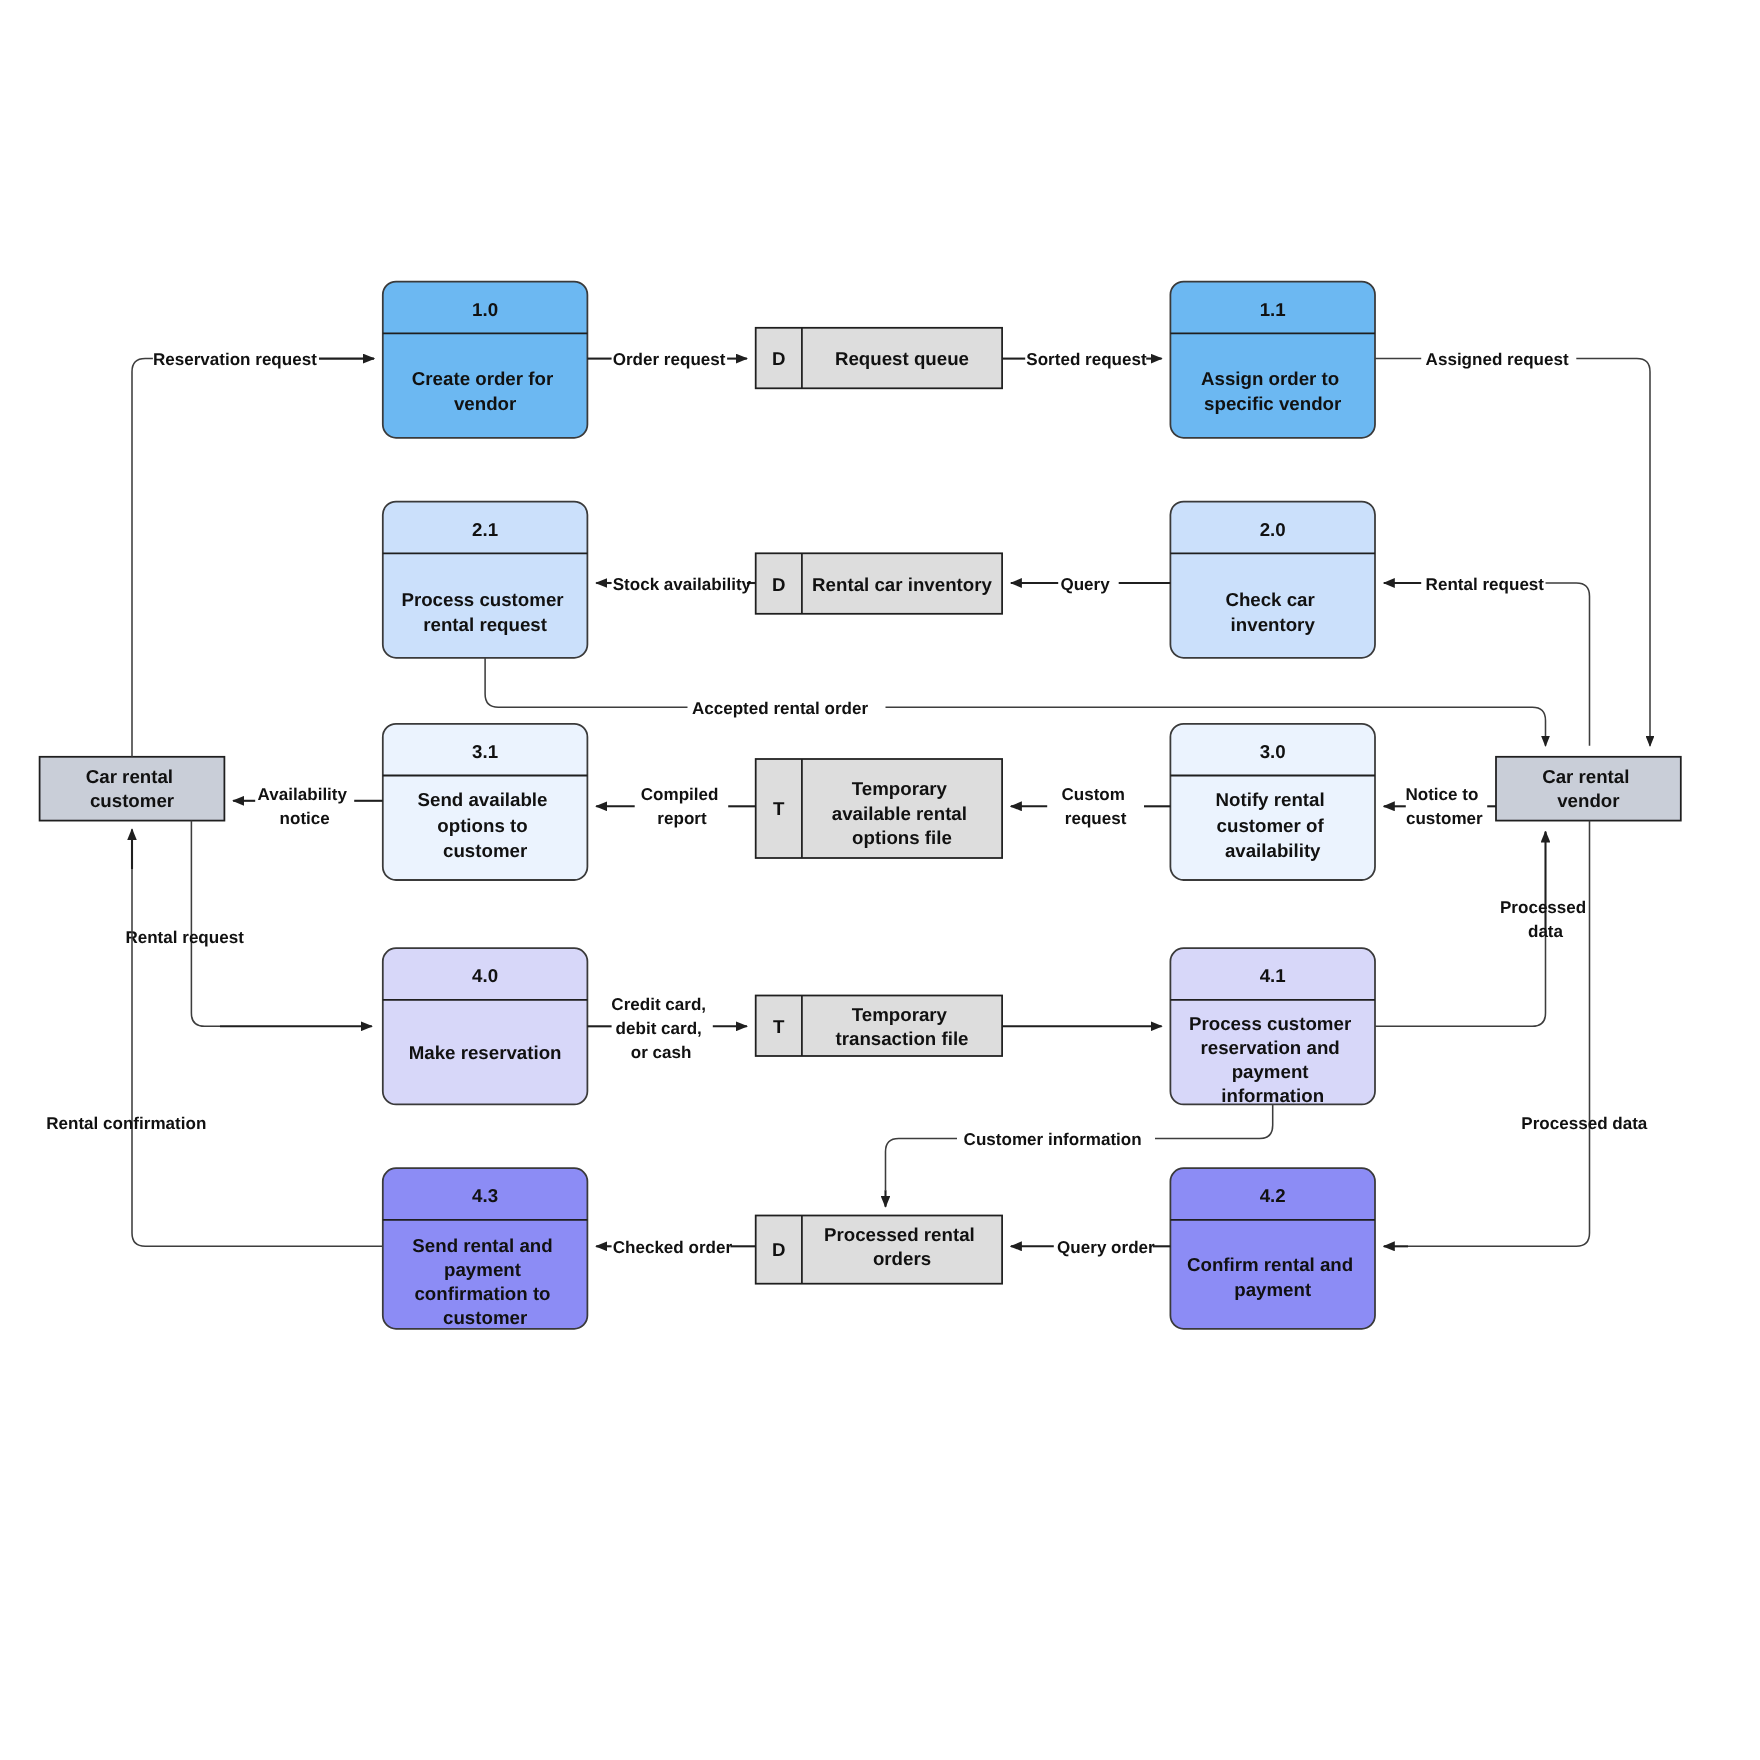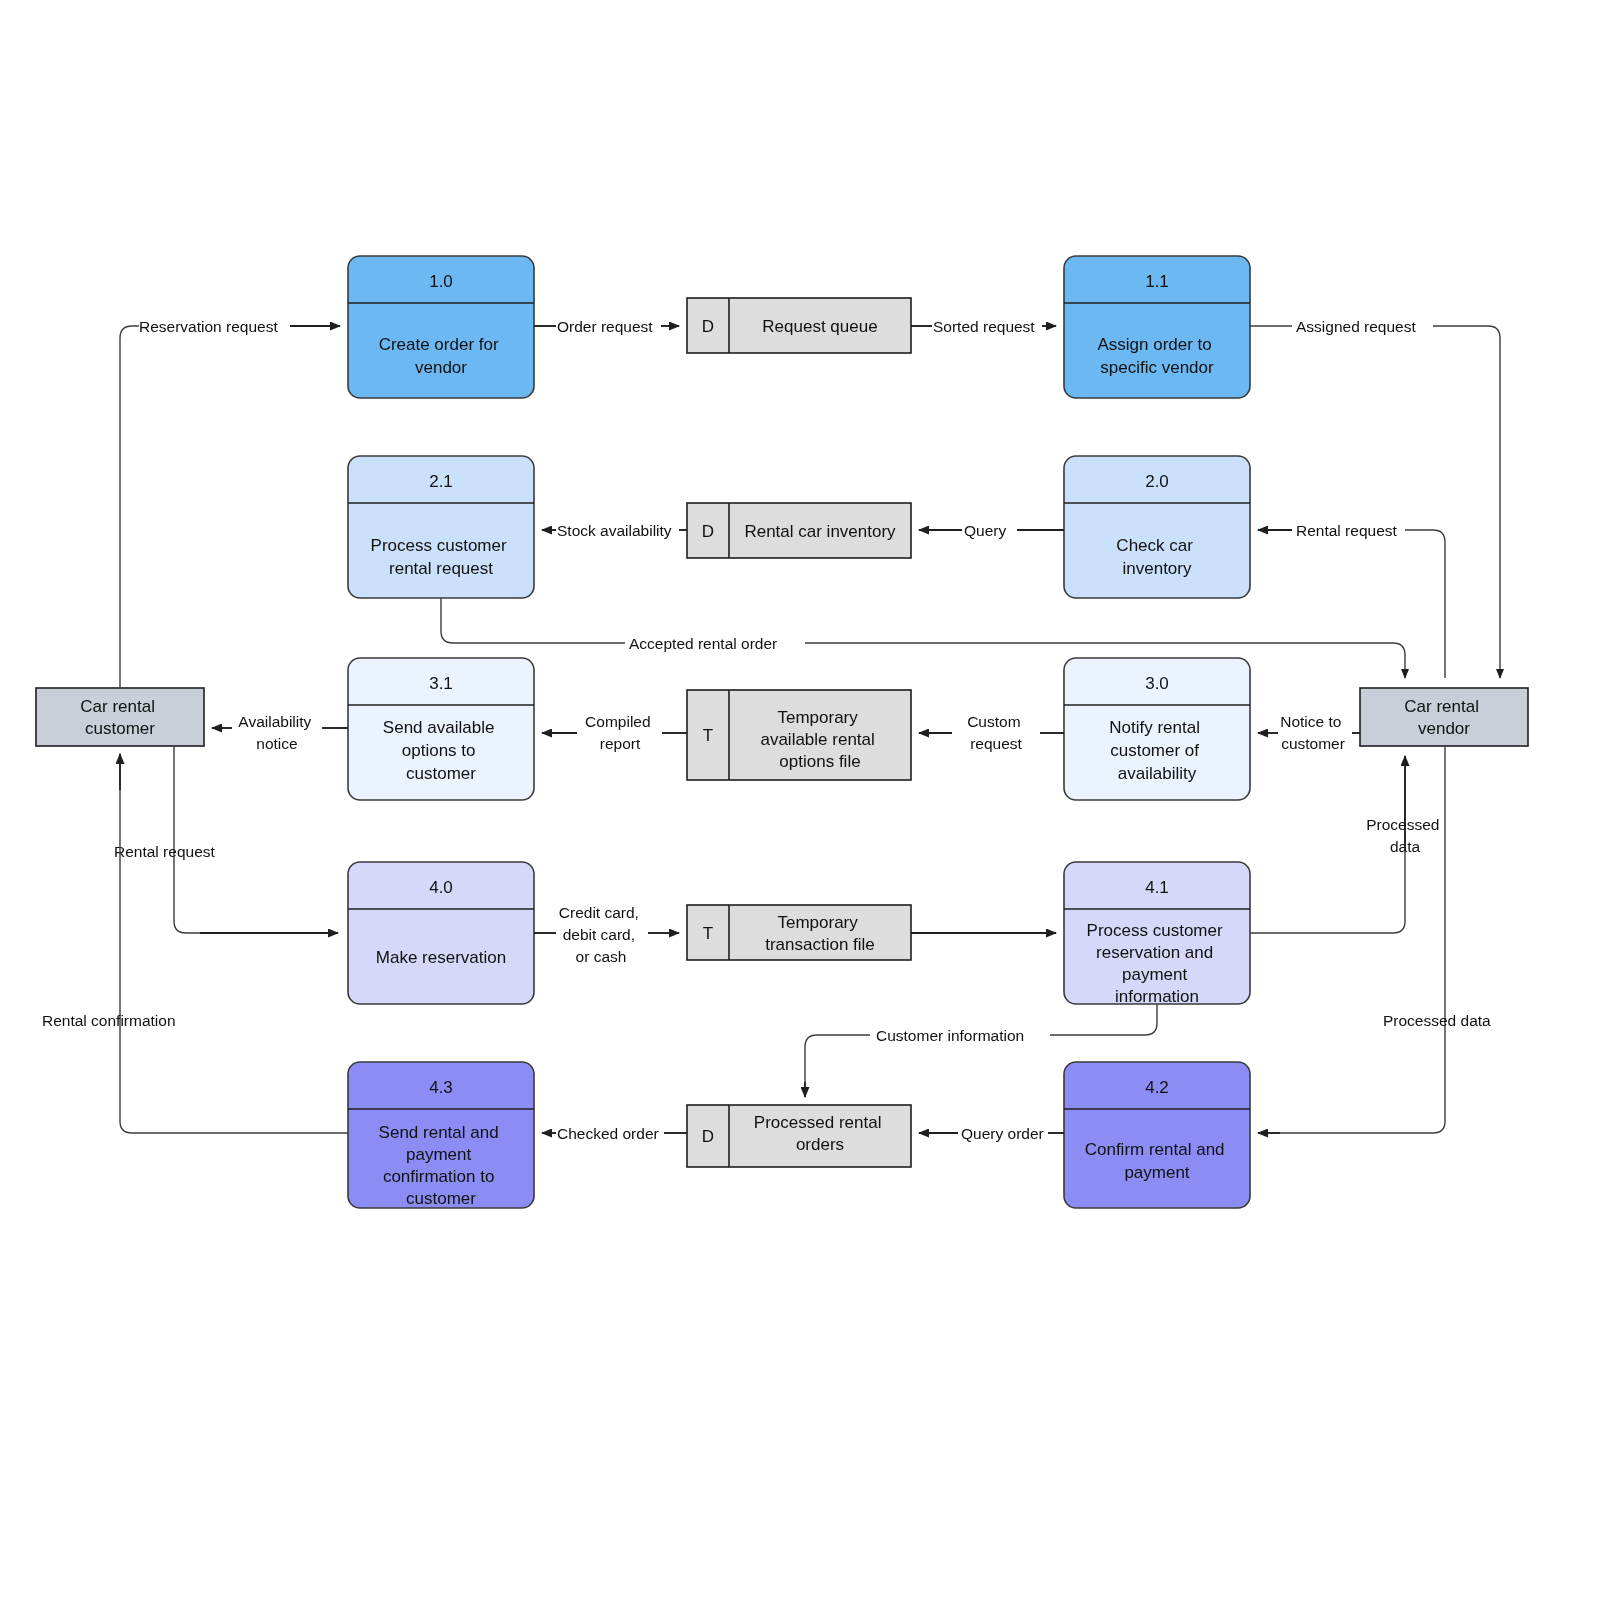--- a/index.html
+++ b/index.html
@@ -1,17 +1,17 @@
 <!DOCTYPE html>
 <html><head>
 <meta charset="utf-8">
 <style>
   html,body{margin:0;padding:0;background:#ffffff;}
   body{width:1600px;height:1600px;font-family:"Liberation Sans",sans-serif;}
-  #stage{position:relative;width:1600px;height:1238px;overflow:hidden;}
+  #stage{position:relative;width:1600px;height:1238px;overflow:hidden;font-weight:bold;}
   svg{display:block;}
   .proc-rect{stroke:#3a3a3a;stroke-width:1.6;}
   .proc-div{stroke:#1f1f1f;stroke-width:1.6;}
   .store-rect{fill:#dddddd;stroke:#1f1f1f;stroke-width:1.6;}
   .store-div{stroke:#1f1f1f;stroke-width:1.6;}
   .ext-rect{fill:#c9ced8;stroke:#1f1f1f;stroke-width:1.6;}
   .flow{fill:none;stroke:#1f1f1f;stroke-width:1.9;}
   .flow-thin{fill:none;stroke:#3d3d3d;stroke-width:1.4;}
   text{fill:#111111;font-family:"Liberation Sans",sans-serif;}
   .t-num{font-size:17px;text-anchor:middle;}

